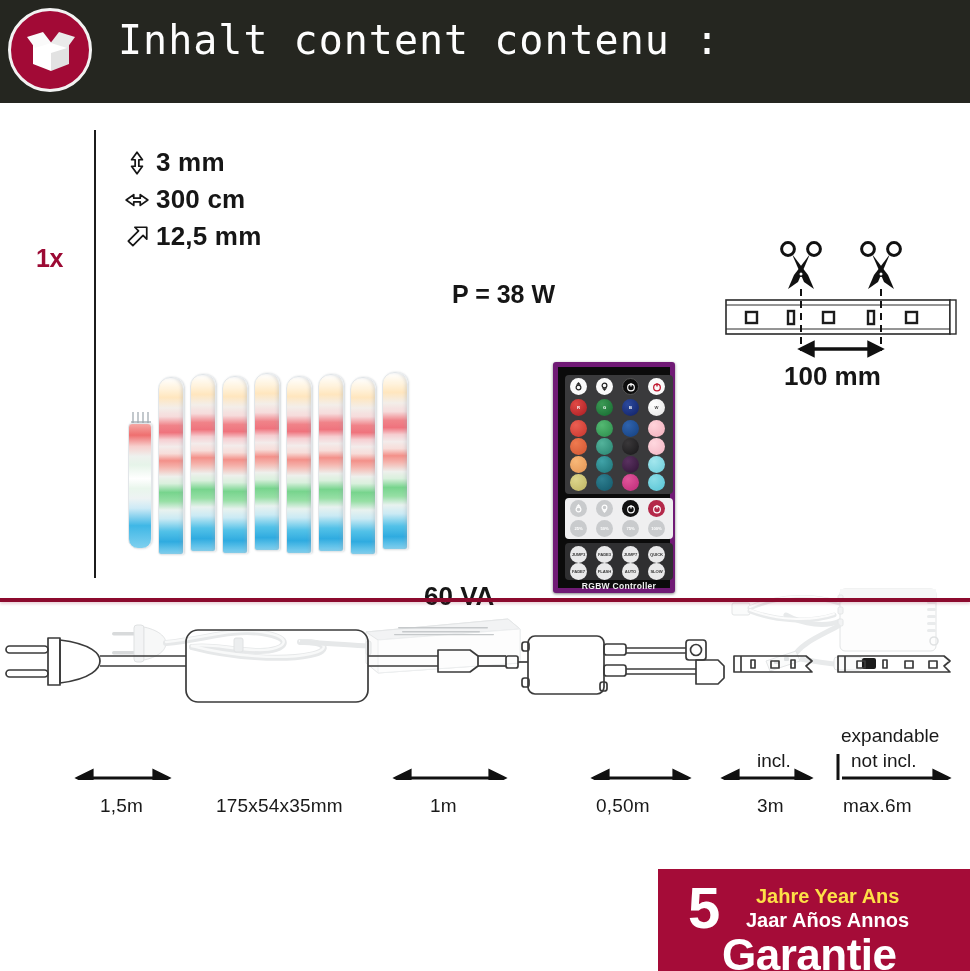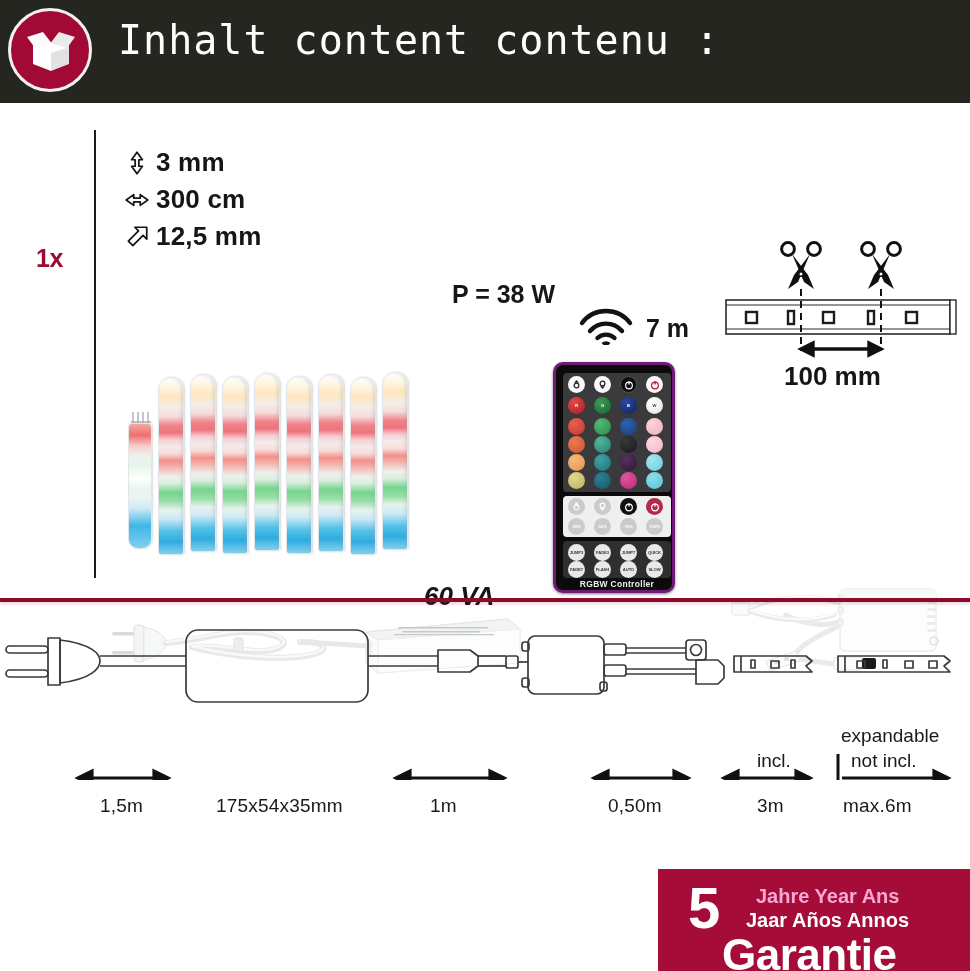--- a/index.html
+++ b/index.html
@@ -90,23 +90,23 @@
       #edf3f3 60%,
       #cdeaf6 68%, #3fb7e6 82%, #7fd0ef 100%);
     border:1px solid #e2e6e9;
     box-shadow: 1px 0 2px rgba(130,140,150,.3);
   }
   #strip-pads { position:absolute; left:2px; top:40px; width:22px; height:14px; }
 
   
   #remote {
     position:absolute; left:553px; top:259px; width:122px; height:231px;
-    background:#0b0b0b; border-radius:10px;
+    background:#0b0b0b; border-radius:3px;
     box-shadow:0 1px 3px rgba(0,0,0,.5);
-    border:3px solid #701a75;
+    border:5px solid #701a75;
   }
   .pad { position:absolute; border-radius:4px; }
   #pad-colors { left:7px; top:8px; width:108px; height:119px; background:#3a3a3c; }
   #pad-white  { left:7px; top:131px; width:108px; height:41px; background:#efeff0; }
   #pad-fn     { left:7px; top:176px; width:108px; height:37px; background:#2f2f31; }
   .btn {
     position:absolute; border-radius:50%;
     display:flex; align-items:center; justify-content:center;
     font-size:4.2px; font-weight:bold; color:#fff;
     letter-spacing:-.1px;
@@ -114,21 +114,21 @@
   .btn.c { width:17px; height:17px; }
   #remote-label {
     position:absolute; left:0; top:214px; width:122px;
     text-align:center; font-size:8.5px; font-weight:bold;
     color:#f0f0f0; letter-spacing:.3px;
   }
 
   
   #psu-va {
     position:absolute; left:424px; top:478px;
-    font-size:26px; font-weight:bold; color:#161616; white-space:nowrap;font-style:italic;
+    font-size:26px; font-weight:bold; color:#161616; white-space:nowrap;
   }
   #psu-photo { position:absolute; left:110px; top:508px; width:420px; height:66px; }
   #ctrl-photo { position:absolute; left:730px; top:478px; width:230px; height:96px; }
 
   
   #divider {
     position:absolute; left:0; top:598px; width:970px; height:4px;
     background:#8C0A2E;
     box-shadow: 0 2px 3px rgba(140,10,46,.18);
   }
@@ -145,21 +145,21 @@
 
   
   #guarantee {
     position:absolute; left:658px; top:869px; width:312px; height:102px;
     background:#A50C38; overflow:hidden;
   }
   #g-num {
     position:absolute; left:30px; top:10px;
     font-size:58px; font-weight:bold; color:#fff; line-height:58px;
   }
-  #g-l1 { position:absolute; left:98px; top:16px; font-size:20px; font-weight:bold; color:#f9a8d4; white-space:nowrap; }
+  #g-l1 { position:absolute; left:98px; top:16px; font-size:20px; font-weight:bold; color:#fde047; white-space:nowrap; }
   #g-l2 { position:absolute; left:88px; top:40px; font-size:20px; font-weight:bold; color:#fff; white-space:nowrap; }
   #g-big {
     position:absolute; left:64px; top:61px;
     font-size:44px; font-weight:bold; color:#fff; white-space:nowrap;
     letter-spacing:-.5px;
   }
 </style>
 </head>
 <body>
 
@@ -199,31 +199,20 @@
 
     <div class="spec-row" style="left:124px; top:118px;text-align:center;">
       <svg class="spec-ico" viewBox="0 0 24 24">
         <path d="M21 3 L10 3 L13.4 6.4 L4 15.8 L8.2 20 L17.6 10.6 L21 14 Z" fill="none" stroke="#161616" stroke-width="1.6" stroke-linejoin="round"></path>
       </svg>
       <span class="spec-text">12,5 mm</span>
     </div>
 
     <div id="pw">P = 38 W</div>
 
-    <div id="wifi-row">
-      <svg width="56" height="42" viewBox="0 0 56 42">
-        <g fill="none" stroke="#131313" stroke-width="4.4" stroke-linecap="round">
-          <path d="M4 20 A30 30 0 0 1 52 20"></path>
-          <path d="M12 28 A21 21 0 0 1 44 28"></path>
-          <path d="M19.5 35 A12.5 12.5 0 0 1 36.5 35"></path>
-        </g>
-        <path d="M25 41.5 A4.2 4.2 0 0 1 31 41.5" fill="none" stroke="#131313" stroke-width="4"></path>
-      </svg>
-      <span id="wifi-val">7 m</span>
-    </div>
 
     <div id="cutgroup">
       <svg width="250" height="122" viewBox="0 0 250 122">
 
         <g transform="translate(66,0)">
           <circle cx="4" cy="8" r="6.4" fill="none" stroke="#111" stroke-width="3"></circle>
           <circle cx="30" cy="8" r="6.4" fill="none" stroke="#111" stroke-width="3"></circle>
           <path d="M8 13 L24 34 L30 48 L20 41 Z" fill="#111"></path>
           <path d="M26 13 L10 34 L4 48 L14 41 Z" fill="#111"></path>
           <circle cx="17" cy="33" r="2.2" fill="#fff" stroke="#111" stroke-width="1.4"></circle>
@@ -536,21 +525,21 @@
 
         <line x1="842" y1="158" x2="938" y2="158"></line>
         <polygon points="948,158 934,151 934,165"></polygon>
         <line x1="838" y1="134" x2="838" y2="172" stroke-width="3"></line>
       </g>
     </svg>
 
     <div class="dimlabel" style="left:100px;  top:175px;">1,5m</div>
     <div class="dimlabel" style="left:216px; top:175px;">175x54x35mm</div>
     <div class="dimlabel" style="left:430px; top:175px;">1m</div>
-    <div class="dimlabel" style="left:596px; top:175px;margin-left:12px;">0,50m</div>
+    <div class="dimlabel" style="left:596px; top:175px;">0,50m</div>
     <div class="dimlabel" style="left:757px; top:175px;">3m</div>
     <div class="dimlabel" style="left:843px; top:175px;">max.6m</div>
 
     <div class="notelabel" style="left:757px; top:130px;">incl.</div>
     <div class="notelabel" style="left:841px; top:105px;">expandable</div>
     <div class="notelabel" style="left:851px; top:130px;">not incl.</div>
   </div>
 
   <div id="guarantee">
     <div id="g-num">5</div>

